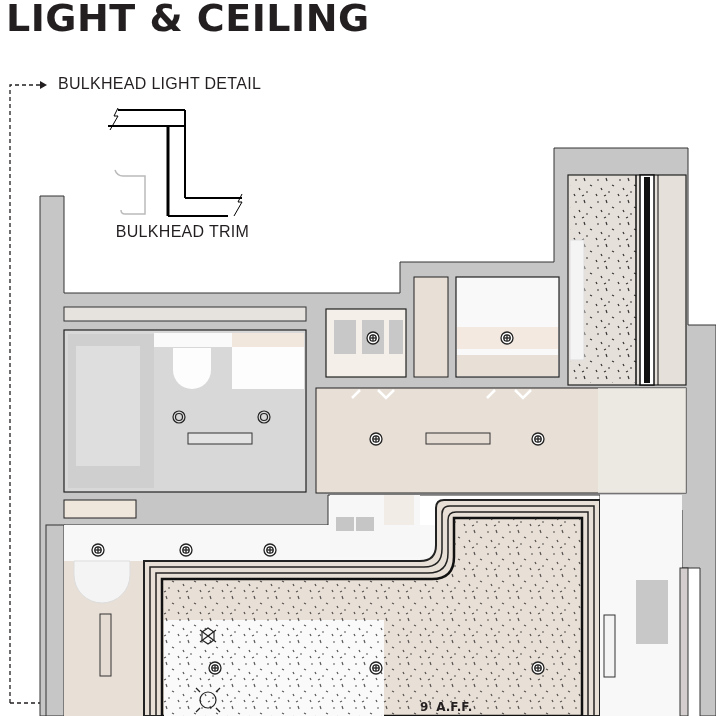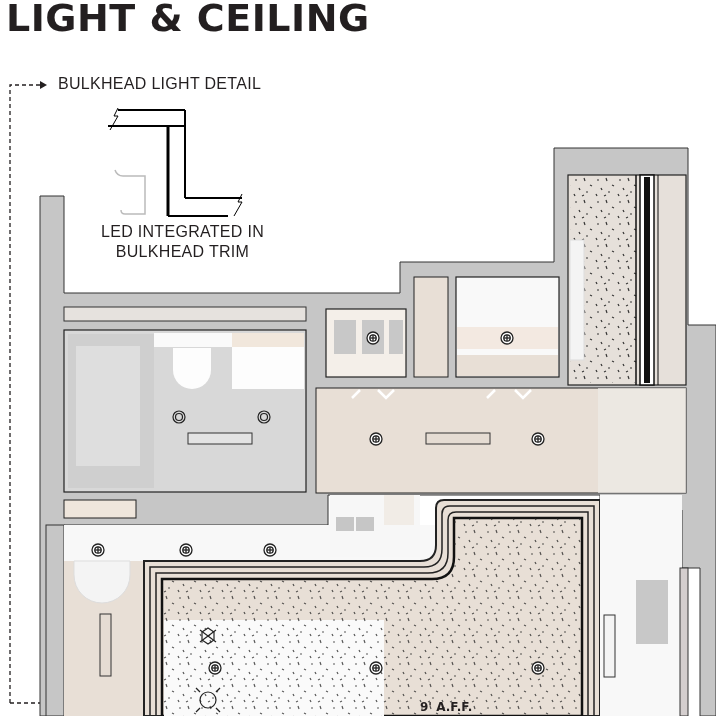--- a/index.html
+++ b/index.html
@@ -10,21 +10,20 @@
   svg{position:absolute;left:0;top:0;}
   .aff{position:absolute;font-family:"DejaVu Sans",sans-serif;font-weight:bold;font-size:12px;color:#231f20;}
 </style>
 </head>
 <body>
 
 <h1 class="title">LIGHT &amp; CEILING</h1>
 
 <div class="label" style="left:58px;top:75px;">BULKHEAD LIGHT DETAIL</div>
 <div class="label center" style="left:100px;top:222px;width:165px;">
-  <div>LED INTEGRATED IN</div>
   <div>BULKHEAD TRIM</div>
 </div>
 
 <svg width="716" height="716" viewBox="0 0 716 716">
   <defs>
     <pattern id="speck" width="22" height="22" patternUnits="userSpaceOnUse">
       <g stroke="#222" stroke-width="1.2">
         <line x1="3" y1="4" x2="5" y2="4"></line>
         <line x1="12" y1="2" x2="13" y2="5"></line>
         <line x1="18" y1="9" x2="20" y2="10"></line>

